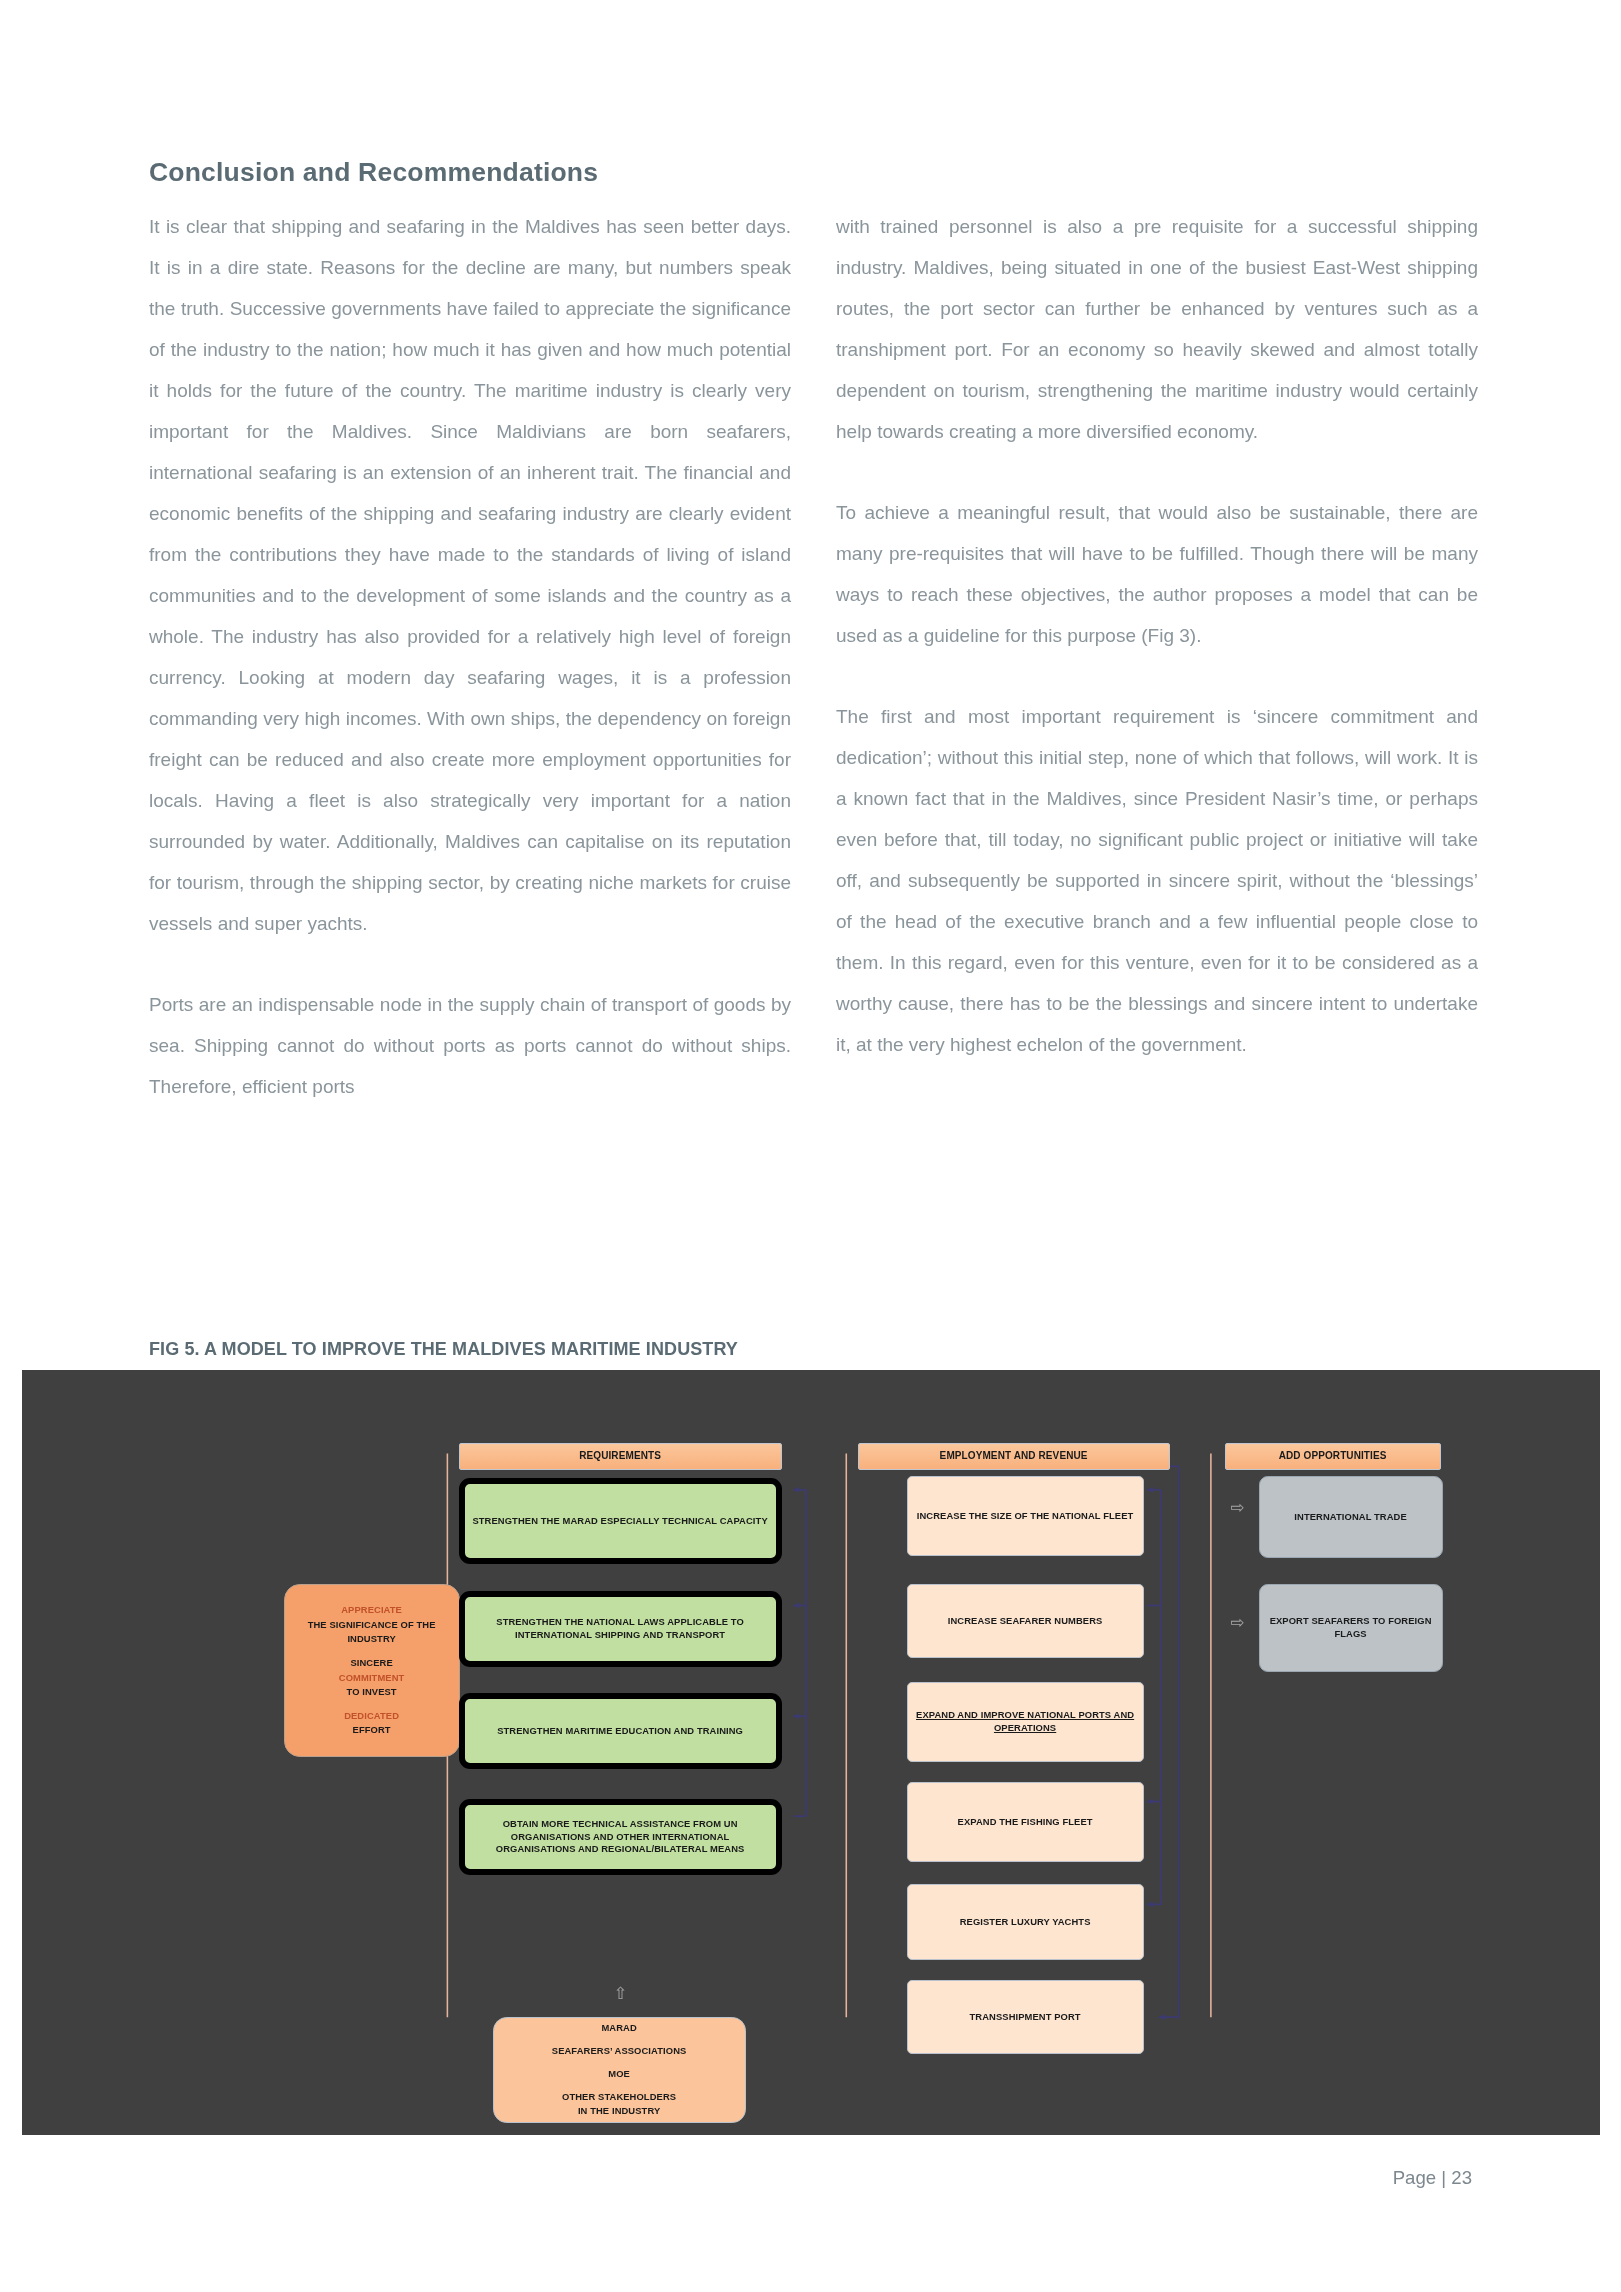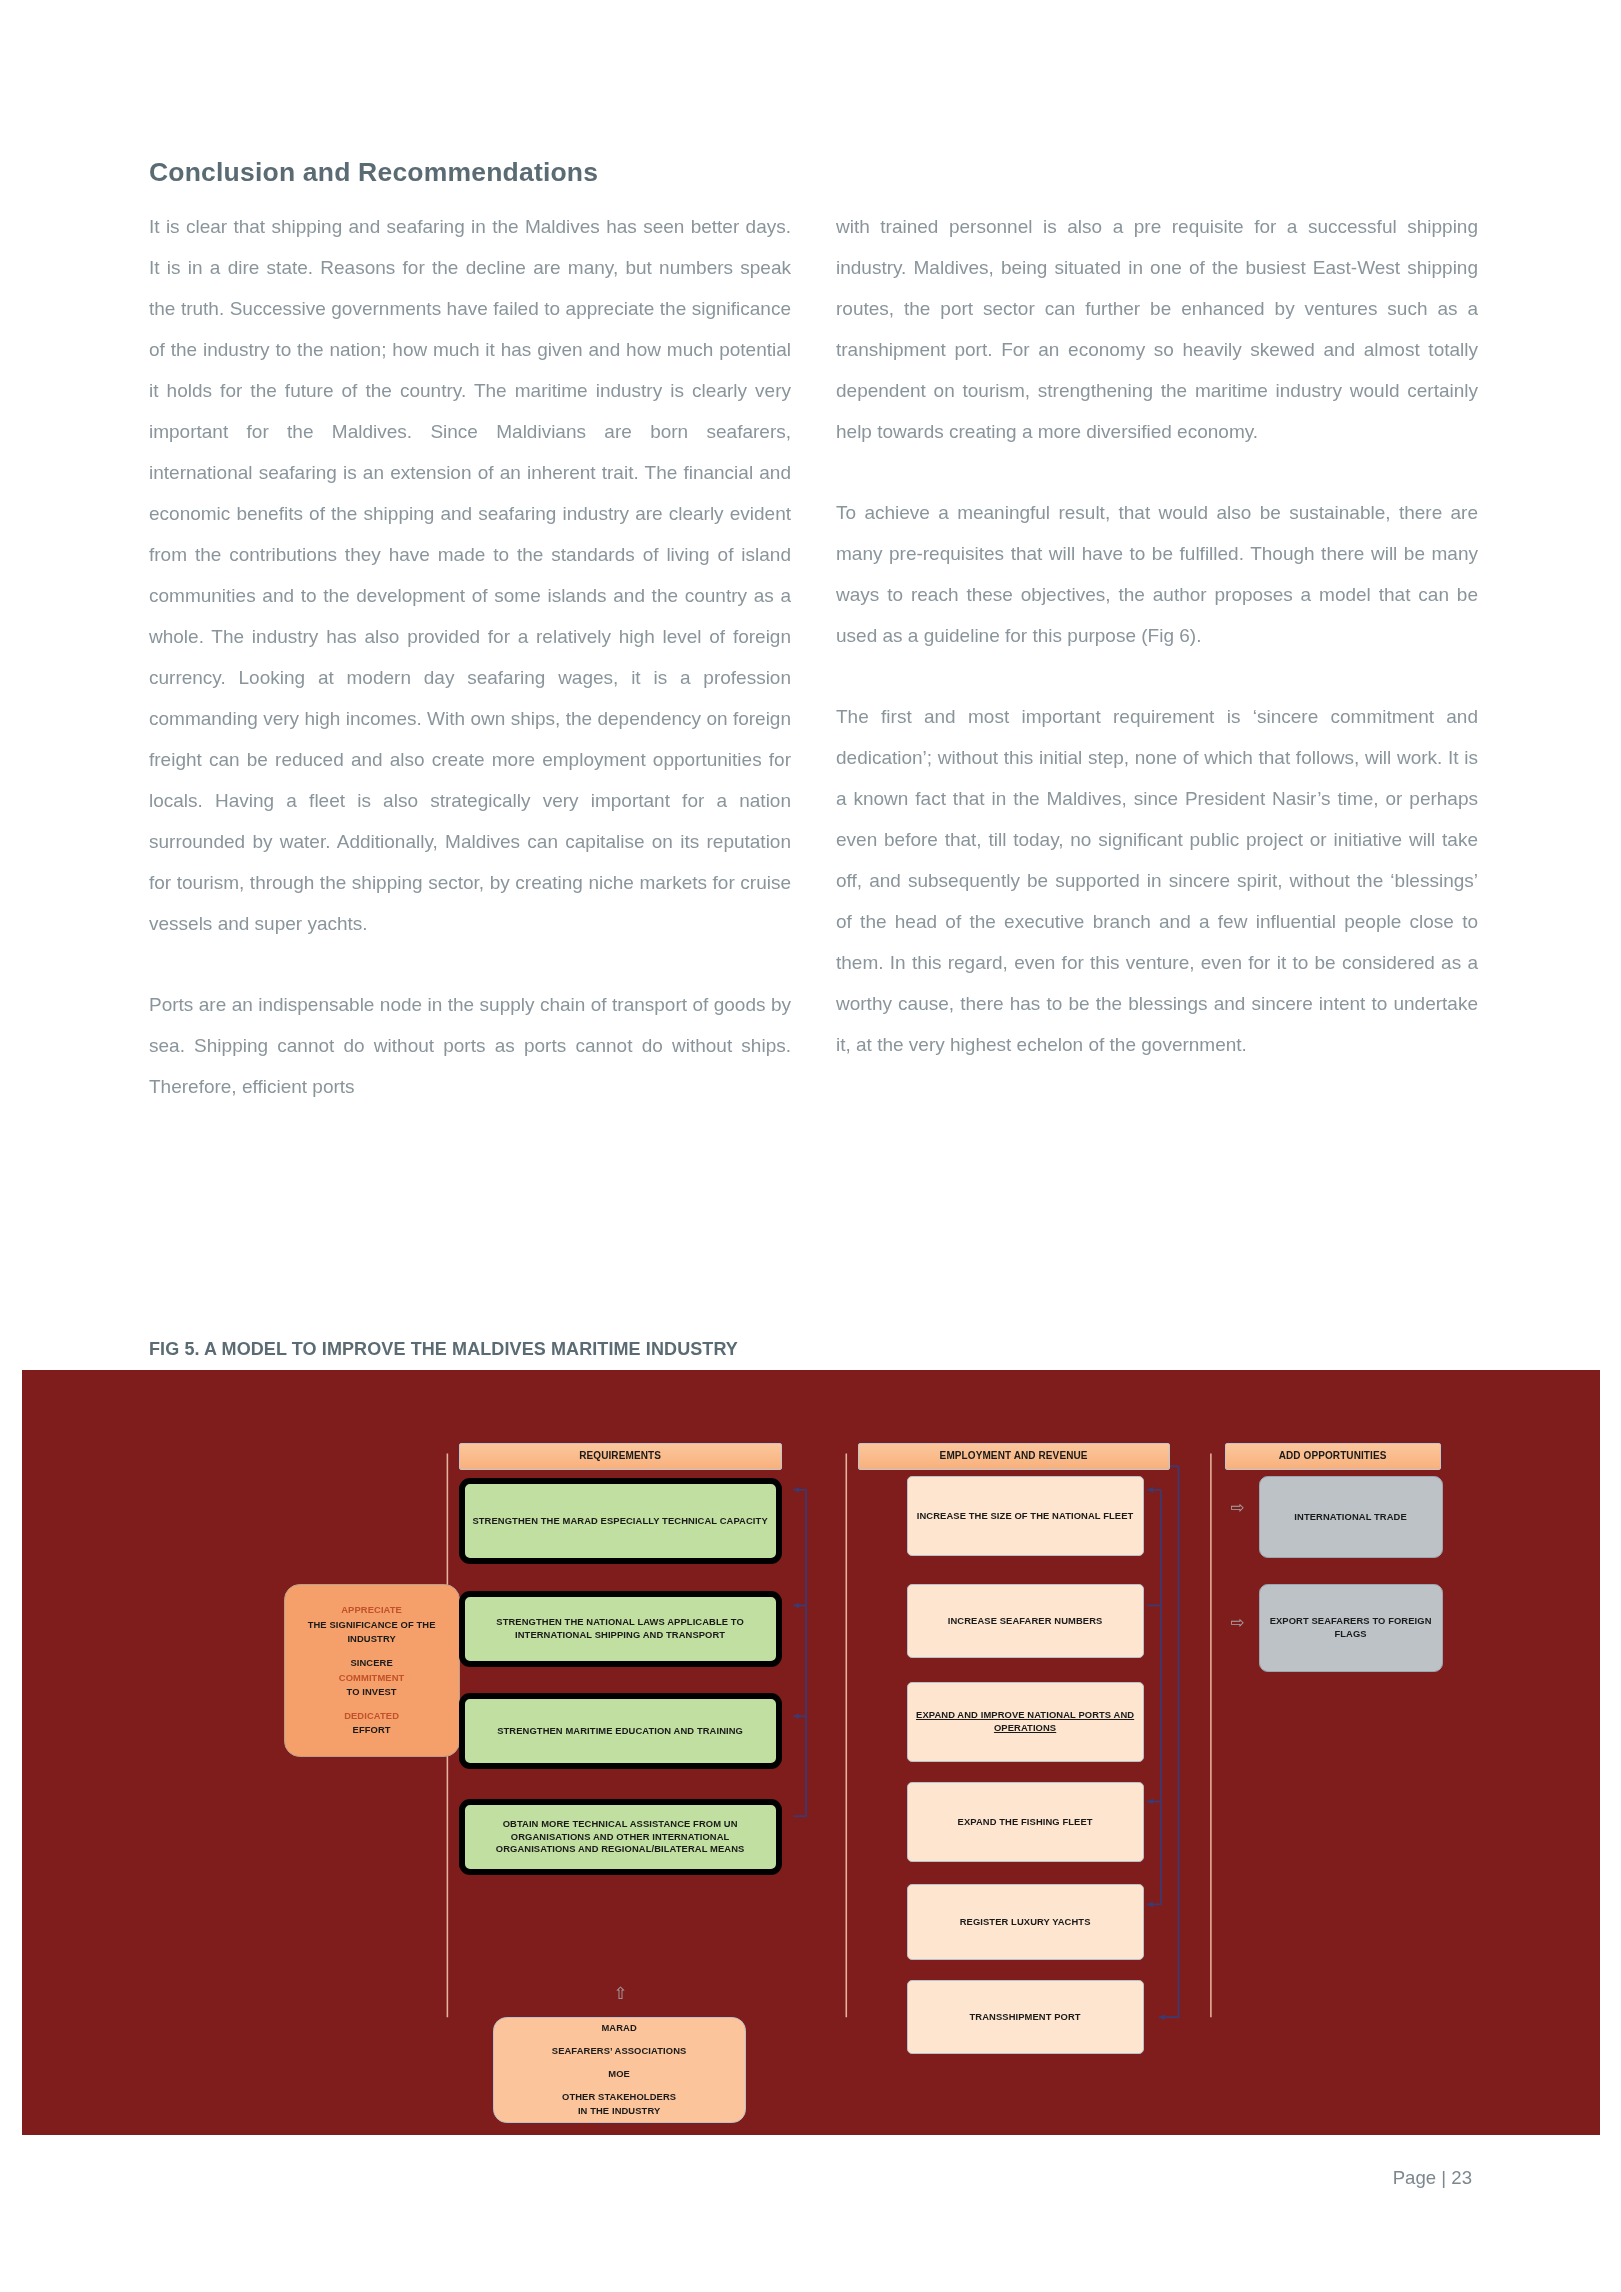--- a/index.html
+++ b/index.html
@@ -62,21 +62,21 @@
     letter-spacing: 0.1px;
   }
 
   
   .figure-panel {
     position: absolute;
     left: 21.6px;
     top: 1370px;
     width: 1578px;
     height: 765px;
-    background: #7f1d1d;
+    background: #404040;
   }
 
   .diagram {
     position: absolute;
     left: 0;
     top: 0;
     width: 1578px;
     height: 765px;
   }
 
@@ -180,21 +180,21 @@
 
   <h1 class="section-heading">Conclusion and Recommendations</h1>
 
   <div class="col left">
     <p>It is clear that shipping and seafaring in the Maldives has seen better days. It is in a dire state. Reasons for the decline are many, but numbers speak the truth. Successive governments have failed to appreciate the significance of the industry to the nation; how much it has given and how much potential it holds for the future of the country. The maritime industry is clearly very important for the Maldives. Since Maldivians are born seafarers, international seafaring is an extension of an inherent trait. The financial and economic benefits of the shipping and seafaring industry are clearly evident from the contributions they have made to the standards of living of island communities and to the development of some islands and the country as a whole. The industry has also provided for a relatively high level of foreign currency. Looking at modern day seafaring wages, it is a profession commanding very high incomes. With own ships, the dependency on foreign freight can be reduced and also create more employment opportunities for locals. Having a fleet is also strategically very important for a nation surrounded by water. Additionally, Maldives can capitalise on its reputation for tourism, through the shipping sector, by creating niche markets for cruise vessels and super yachts.</p>
     <p>Ports are an indispensable node in the supply chain of transport of goods by sea. Shipping cannot do without ports as ports cannot do without ships. Therefore, efficient ports</p>
   </div>
 
   <div class="col right">
     <p>with trained personnel is also a pre requisite for a successful shipping industry. Maldives, being situated in one of the busiest East-West shipping routes, the port sector can further be enhanced by ventures such as a transhipment port. For an economy so heavily skewed and almost totally dependent on tourism, strengthening the maritime industry would certainly help towards creating a more diversified economy.</p>
-    <p>To achieve a meaningful result, that would also be sustainable, there are many pre-requisites that will have to be fulfilled. Though there will be many ways to reach these objectives, the author proposes a model that can be used as a guideline for this purpose (Fig 6).</p>
+    <p>To achieve a meaningful result, that would also be sustainable, there are many pre-requisites that will have to be fulfilled. Though there will be many ways to reach these objectives, the author proposes a model that can be used as a guideline for this purpose (Fig 3).</p>
     <p>The first and most important requirement is ‘sincere commitment and dedication’; without this initial step, none of which that follows, will work. It is a known fact that in the Maldives, since President Nasir’s time, or perhaps even before that, till today, no significant public project or initiative will take off, and subsequently be supported in sincere spirit, without the ‘blessings’ of the head of the executive branch and a few influential people close to them. In this regard, even for this venture, even for it to be considered as a worthy cause, there has to be the blessings and sincere intent to undertake it, at the very highest echelon of the government.</p>
   </div>
 
   <div class="fig-caption">FIG 5.  A MODEL TO IMPROVE THE MALDIVES MARITIME INDUSTRY</div>
 
   <div class="figure-panel">
     <div class="diagram">
 
       <svg class="conn-svg" viewBox="0 0 1610 780">
         <defs>

